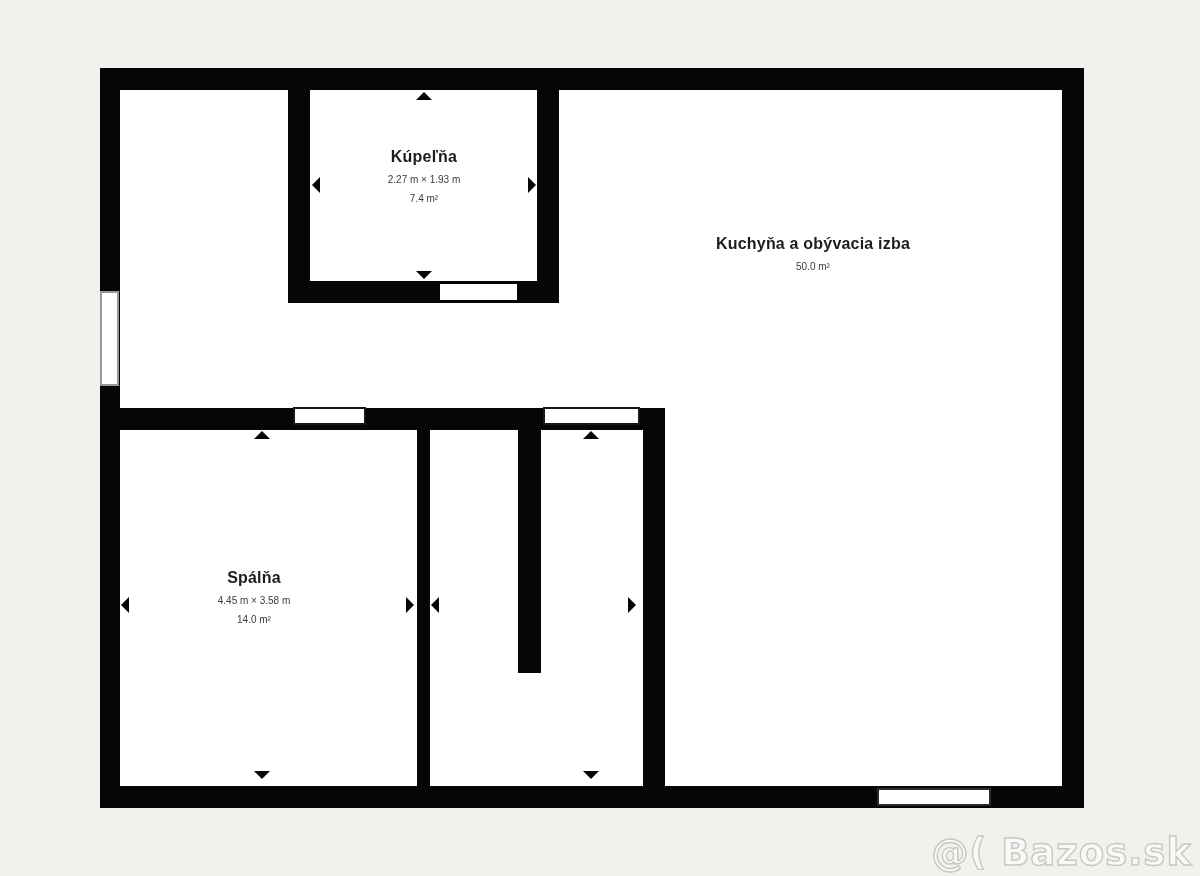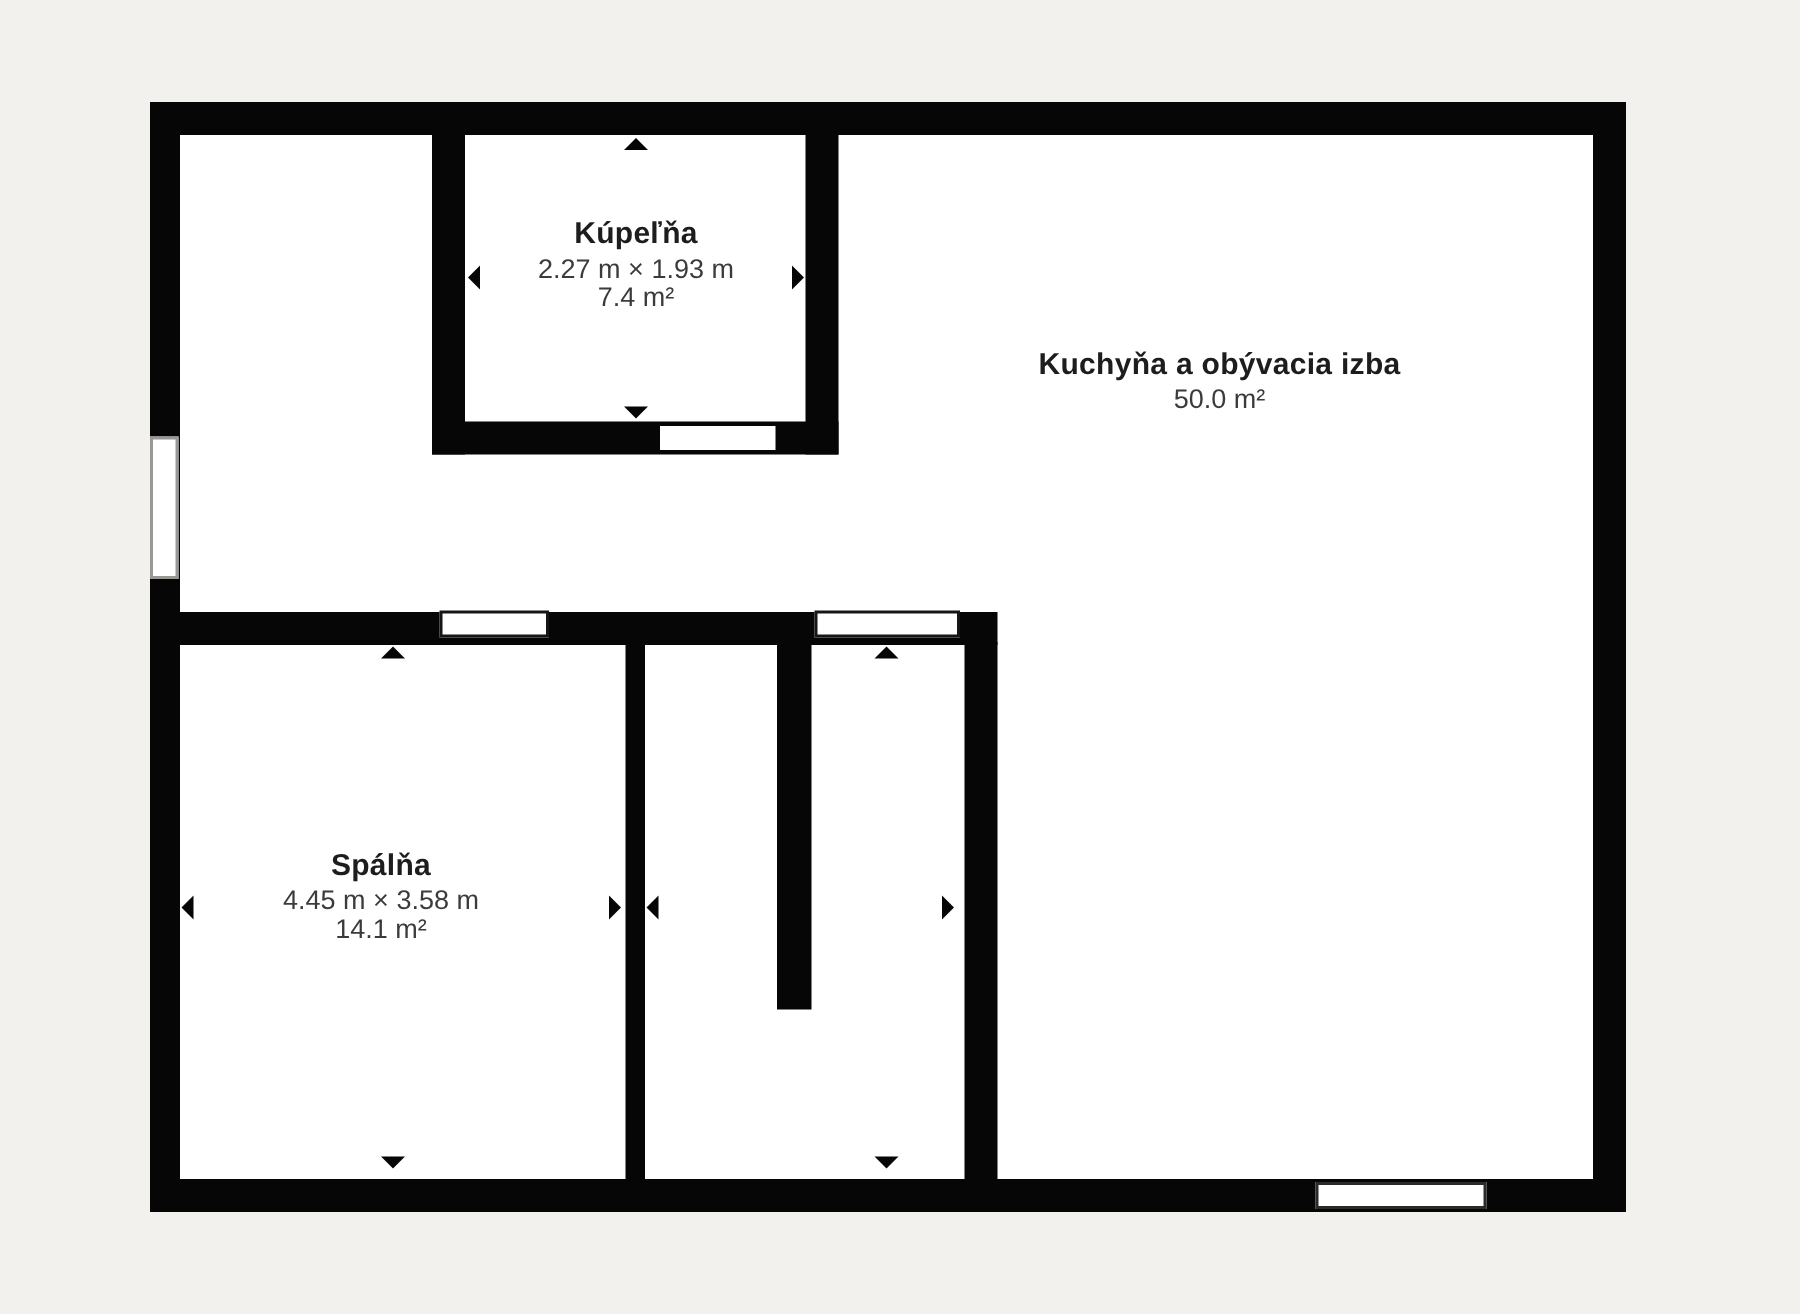--- a/index.html
+++ b/index.html
@@ -33,22 +33,22 @@
   .op-schodisko-door{left:543px;top:407px;width:97px;height:18px;border:2px solid #161616;}
   .op-bottom-door{left:877px;top:788px;width:114px;height:18px;border:2px solid #2b2b2b;}
   
   .arr{position:absolute;width:0;height:0;}
   .arr-up{border-left:8px solid transparent;border-right:8px solid transparent;border-bottom:8px solid var(--wall);}
   .arr-down{border-left:8px solid transparent;border-right:8px solid transparent;border-top:8px solid var(--wall);}
   .arr-left{border-top:8px solid transparent;border-bottom:8px solid transparent;border-right:8px solid var(--wall);}
   .arr-right{border-top:8px solid transparent;border-bottom:8px solid transparent;border-left:8px solid var(--wall);}
   
   .room-label{position:absolute;transform:translateX(-50%);text-align:center;white-space:nowrap;}
-  .room-name{font-size:20px;font-weight:700;color:var(--name);letter-spacing:.2px;line-height:19px;margin-bottom:4px;}
-  .room-dims,.room-area{font-size:18px;color:var(--dim);line-height:19px;}
+  .room-name{font-size:16px;font-weight:700;color:var(--name);letter-spacing:.2px;line-height:19px;margin-bottom:4px;}
+  .room-dims,.room-area{font-size:10px;color:var(--dim);line-height:19px;}
   
   .watermark{position:absolute;right:8px;bottom:2px;font-size:37px;font-weight:700;letter-spacing:1px;
     color:rgba(255,255,255,0.55);-webkit-text-stroke:1.4px var(--wmstroke);font-family:"DejaVu Sans",sans-serif;}
 </style>
 </head>
 <body>
 
 <div class="stage">
 
   <div class="floor"></div>
@@ -95,18 +95,19 @@
   </div>
 
   <div class="room-label" style="left:813px;top:234px;">
     <div class="room-name">Kuchyňa a obývacia izba</div>
     <div class="room-area">50.0 m²</div>
   </div>
 
   <div class="room-label" style="left:254px;top:568px;">
     <div class="room-name">Spálňa</div>
     <div class="room-dims">4.45 m × 3.58 m</div>
-    <div class="room-area">14.1 m²</div>
+    <div class="room-area">14.0 m²</div>
   </div>
 
 
+  <div class="watermark">@( Bazos.sk</div>
 
 </div>
 
 </body></html>

